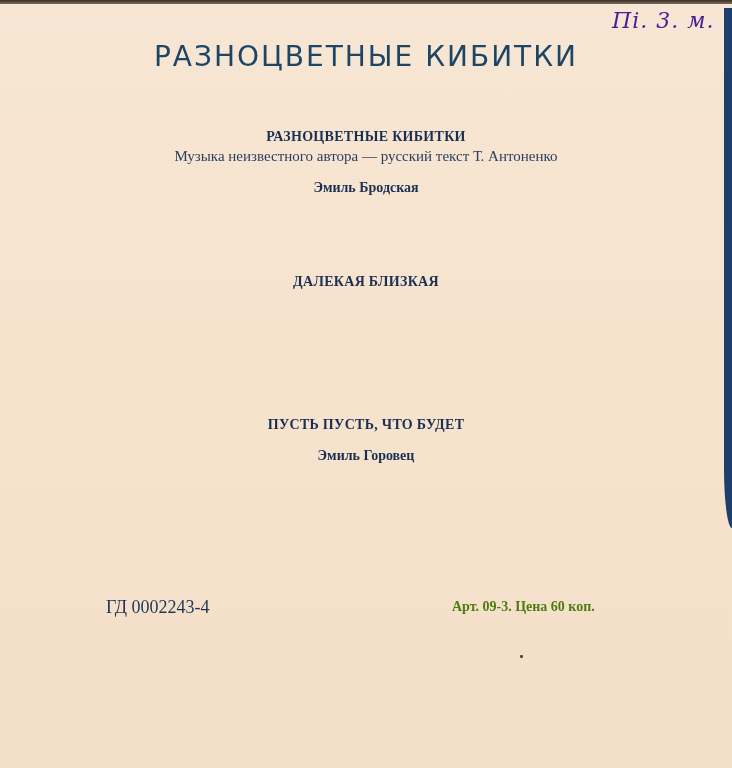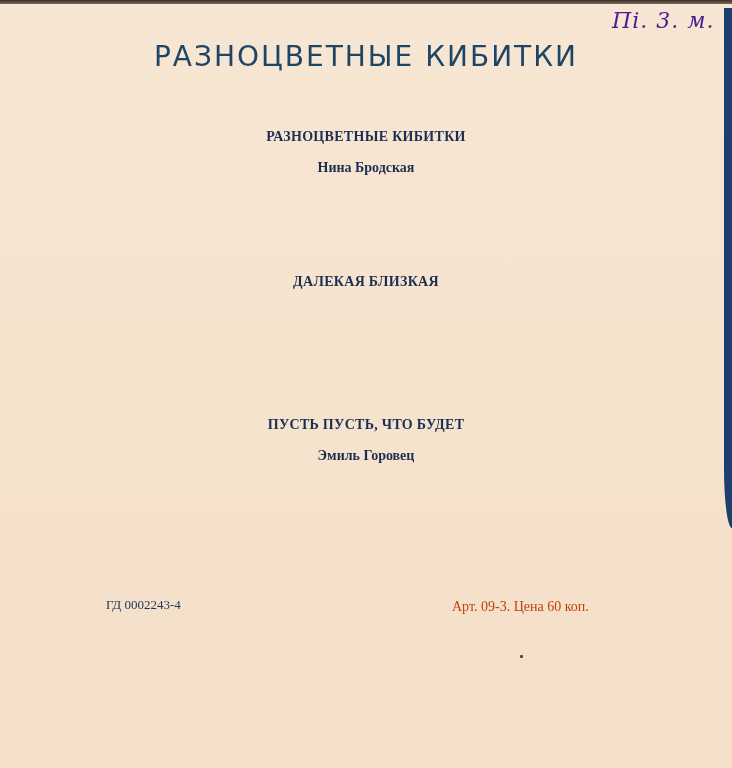--- a/index.html
+++ b/index.html
@@ -42,45 +42,46 @@
   }
   .track .t-credits {
     font-size: 15px; color: #2a3f5e; line-height: 20px;
   }
   .track .t-artist {
     font-weight: bold; font-size: 14px; color: #1a2f52;
     margin-top: 13px; line-height: 18px;
   }
   .catalog {
     position: absolute; left: 106px; top: 597px;
-    font-size: 13px; color: #1e3556;
+    font-size: 18px; color: #1e3556;
   }
   .price {
     position: absolute; left: 452px; top: 599px;
-    font-size: 14px; font-weight: normal; color: #c2410c;
+    font-size: 14px; font-weight: bold; color: #4d7c0f;
   }
   .speck {
     position: absolute; left: 520px; top: 655px; width: 3px; height: 3px;
     background: #4a4a4a; border-radius: 1px;
   }
 </style>
 </head>
 <body>
 
 <div class="top-edge"></div>
 <div class="sleeve"></div>
 <div class="blue-strip"></div>
 
 <div class="handwriting">Пі. 3. м.</div>
 
 <div class="main-title">РАЗНОЦВЕТНЫЕ КИБИТКИ</div>
 
 <div class="track" style="top:128px;">
   <div class="t-title">РАЗНОЦВЕТНЫЕ КИБИТКИ</div>
-  <div class="t-artist">Нина Бродская</div>
+  <div class="t-credits">Музыка неизвестного автора — русский текст Т. Антоненко</div>
+  <div class="t-artist">Эмиль Бродская</div>
 </div>
 
 <div class="track" style="top:273px;">
   <div class="t-title">ДАЛЕКАЯ БЛИЗКАЯ</div>
 </div>
 
 <div class="track" style="top:416px;">
   <div class="t-title">ПУСТЬ ПУСТЬ, ЧТО БУДЕТ</div>
   <div class="t-artist">Эмиль Горовец</div>
 </div>

